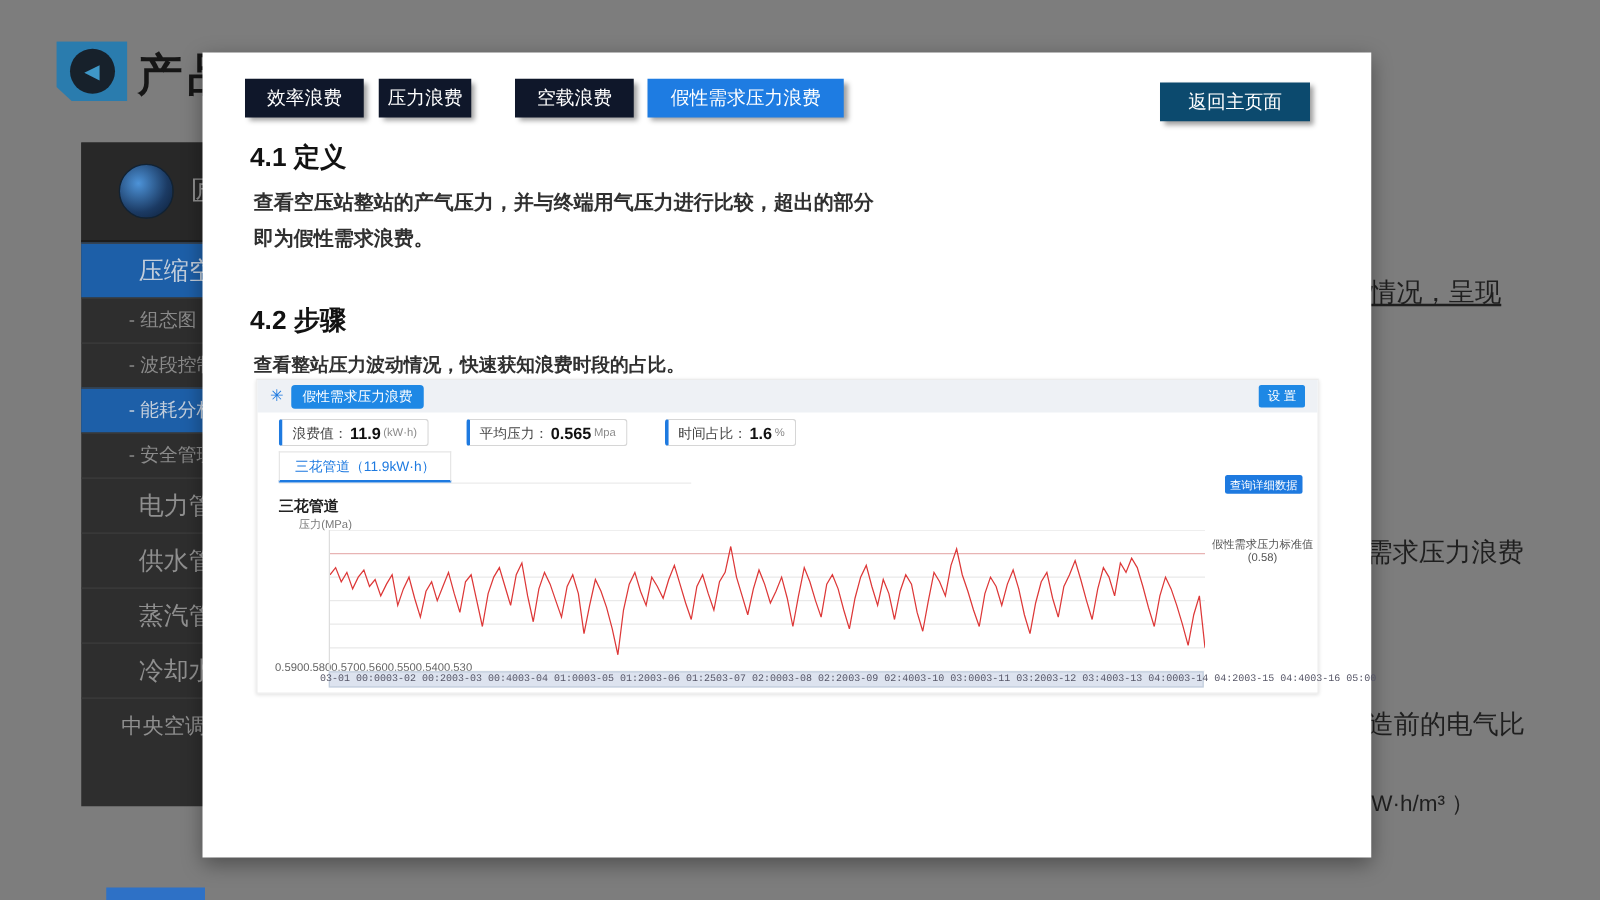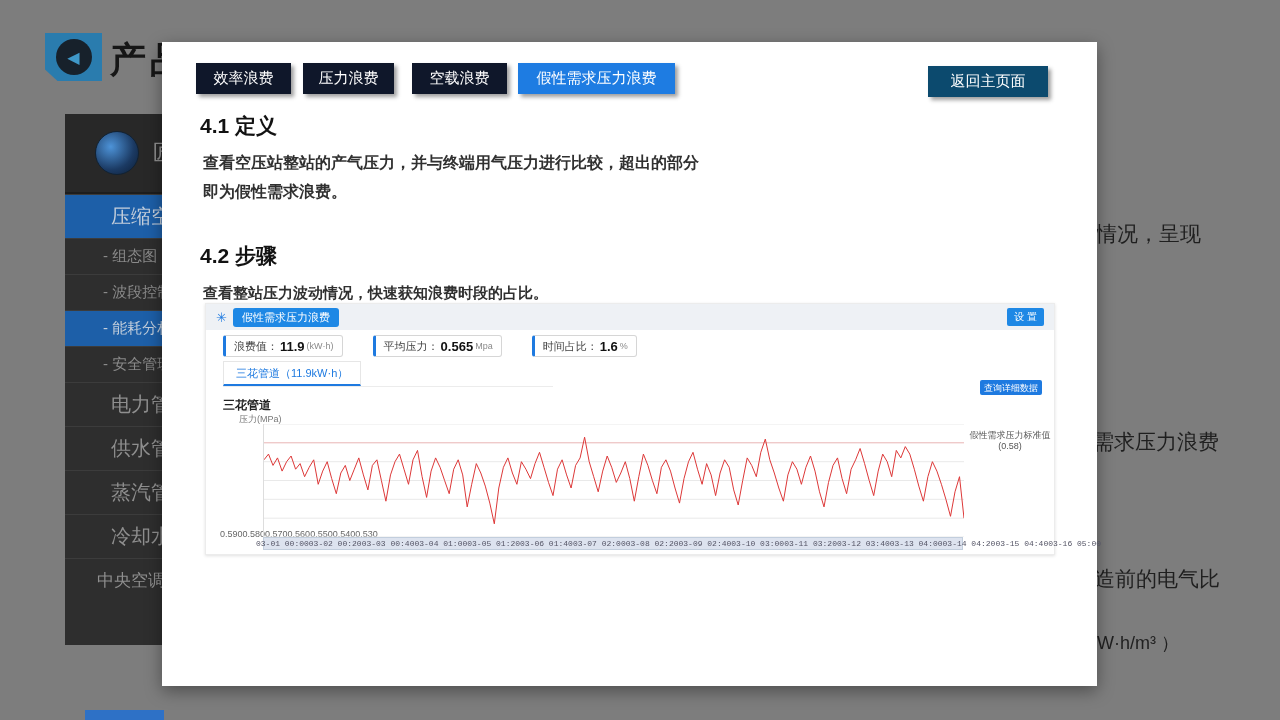--- a/index.html
+++ b/index.html
@@ -21,34 +21,34 @@
   .sb-logo .sphere { width:44px; height:44px; border-radius:50%;
     background:radial-gradient(circle at 35% 35%, #4d93d8, #1b3a63 60%, #0c1c33); border:1px solid #123; }
   .sb-logo .ltxt { color:#8f8f8f; font-size:22px; }
   .sb-item { border-top:1px solid #3c3c3c; display:flex; align-items:center; color:#8a8a8a; cursor:pointer; }
   .sb-item.main { height:44px; font-size:20px; padding-left:46px; color:#8f8f8f; }
   .sb-item.sub  { height:36px; font-size:15px; padding-left:38px; }
   .sb-item.active { background:#1d5fa8; color:#c3cedb; }
   .sb-item.last { padding-left:32px; font-size:17px; }
 
   .frag { position:absolute; font-size:21px; color:#1f1f1f; white-space:nowrap; }
-  .frag-1 { left:1096px; top:220px; }
+  .frag-1 { left:1096px; top:220px;text-decoration:underline; }
   .frag-2 { left:1093px; top:428px; }
   .frag-3 { left:1094px; top:565px; }
   .frag-4 { left:1097px; top:631px; font-size:18px; }
   .bottom-strip { position:absolute; left:85px; top:710px; width:79px; height:10px; background:#2e71c6; }
 
   
   .modal { position:absolute; left:162px; top:42px; width:935px; height:644px; background:#ffffff;
     box-shadow:0 5px 16px rgba(0,0,0,0.38); }
   .tab-btn { position:absolute; top:21px; height:31px; border:none; cursor:pointer;
     background:#0f172a; color:#ffffff; font-size:15px; font-family:inherit;
     box-shadow:3px 3px 4px rgba(0,0,0,0.38); }
   .tab-1 { left:34px;  width:95px; }
-  .tab-2 { left:141px; width:91px; }
+  .tab-2 { left:141px; width:74px; }
   .tab-3 { left:250px; width:95px; }
   .tab-4 { left:356px; width:157px; background:#1e7ce2; }
   .back-main { position:absolute; left:766px; top:24px; width:120px; height:31px; border:none; cursor:pointer;
     background:#0c4a6e; color:#fff; font-size:15px; font-family:Liberation Mono, monospace; box-shadow:3px 3px 4px rgba(0,0,0,0.38); }
 
   .sec-h { position:absolute; left:38px; font-size:21px; font-weight:bold; color:#121212; }
   .sec-h1 { top:70px; } .sec-h2 { top:200px; }
   .sec-p { position:absolute; left:41px; font-size:16px; color:#303030; line-height:29px; white-space:pre-line;font-weight:bold; }
   .sec-p1 { top:106px; } .sec-p2 { top:236px; font-size:15px; }
 
@@ -193,21 +193,21 @@
       <div class="ref-note">假性需求压力标准值
 (0.58)</div>
 
       <div class="dzoom"></div>
       <div class="xticks">
         <span>03-01 00:00</span>
         <span>03-02 00:20</span>
         <span>03-03 00:40</span>
         <span>03-04 01:00</span>
         <span>03-05 01:20</span>
-        <span>03-06 01:40</span>
+        <span>03-06 01:25</span>
         <span>03-07 02:00</span>
         <span>03-08 02:20</span>
         <span>03-09 02:40</span>
         <span>03-10 03:00</span>
         <span>03-11 03:20</span>
         <span>03-12 03:40</span>
         <span>03-13 04:00</span>
         <span>03-14 04:20</span>
         <span>03-15 04:40</span>
         <span>03-16 05:00</span>

